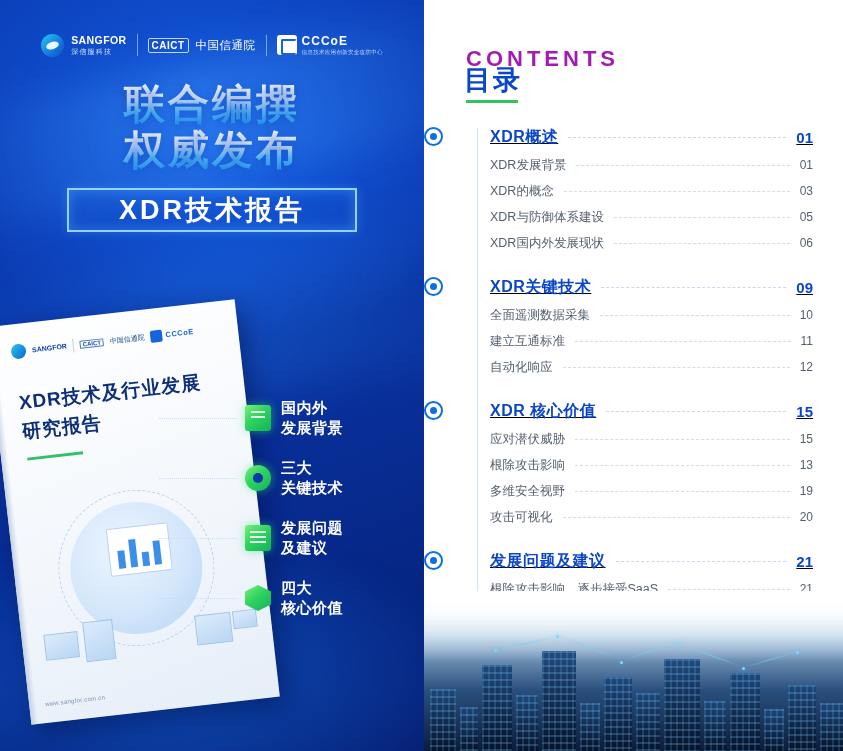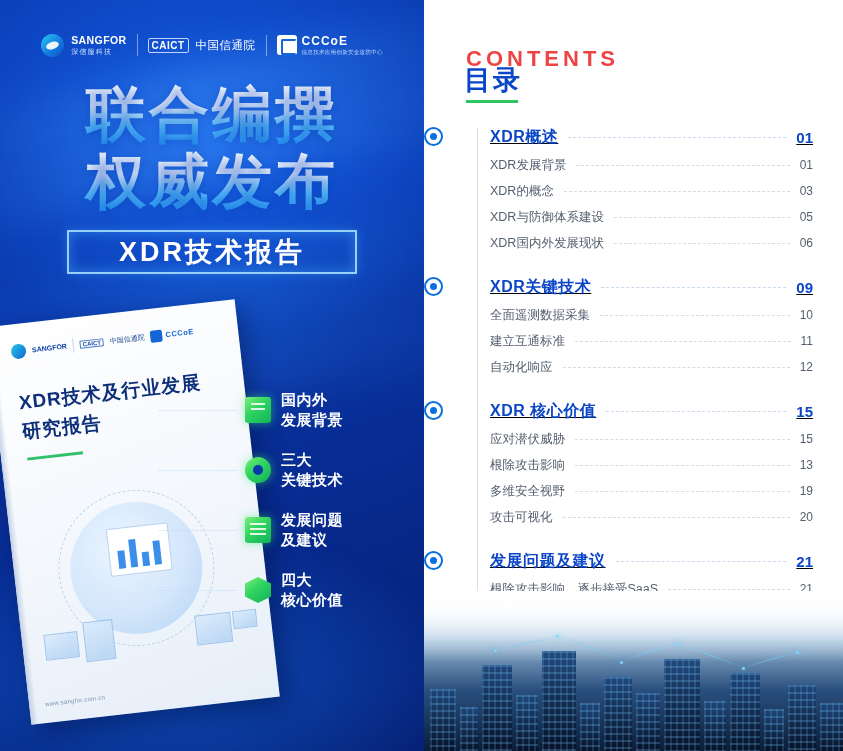--- a/index.html
+++ b/index.html
@@ -82,22 +82,22 @@
   .cccoe-icon::after{
     content:""; position:absolute; left:4px; top:4px; width:12px; height:12px;
     border:2.5px solid #1565d8; border-radius: 2px; border-right-color: transparent;
   }
   .cccoe-txt .en { font-size: 12px; font-weight: bold; color:#fff; letter-spacing: 1px; line-height:1; }
   .cccoe-txt .cn { font-size: 5.5px; color:#bdd6ff; letter-spacing: .3px; margin-top:2px; white-space: nowrap;}
 
   
   .headline { position: relative; text-align: center; margin-top: 22px; }
   .hl-line {
-    font-family: Liberation Serif, serif;
-    font-size: 60px; font-weight: bold; letter-spacing: 3px;
+    font-family: Liberation Sans, sans-serif;
+    font-size: 41px; font-weight: bold; letter-spacing: 3px;
     line-height: 1.12;
     background: linear-gradient(180deg, #ffffff 0%, #eaf4ff 38%, #5ec8ff 66%, #1b8ef5 100%);
     -webkit-background-clip: text; background-clip: text; color: transparent;
     text-shadow: 0 2px 10px rgba(0,60,180,.45);
   }
   .hl-sub {
     margin: 14px auto 0;
     width: 290px; height: 44px;
     border: 2px solid rgba(160,215,255,0.95);
     display: flex; align-items: center; justify-content: center;
@@ -154,21 +154,21 @@
   .ba-b3 { right: 40px; bottom: 8px; width: 36px; height: 30px; }
   .ba-b4 { right: 14px; bottom: 20px; width: 24px; height: 18px; }
   .ba-chart {
     position:absolute; left: 96px; top: 46px; width: 62px; height: 48px;
     background: #ffffff; border:1px solid #b9d2ef; border-radius: 2px;
   }
   .ba-chart i { position:absolute; bottom:6px; width:7px; background:#3b8fe8; display:block; }
   .book-url { position:absolute; left: 16px; bottom: 16px; font-size: 6px; color: #7e93b4; letter-spacing:.3px;}
 
   
-  .features { position: absolute; right: 14px; top: 380px; width: 165px; }
+  .features { position: absolute; right: 14px; top: 388px; width: 165px; }
   .feat { display:flex; align-items:center; gap: 10px; height: 60px; }
   .feat-ic {
     width: 26px; height: 26px; position: relative; flex: 0 0 26px;
   }
   .feat-ic .sh {
     position:absolute; inset:0;
     background: linear-gradient(140deg,#7af07a 0%, #2fd35f 45%, #12b25a 100%);
     box-shadow: 0 0 10px rgba(60,230,120,.55);
   }
   .sh-doc { border-radius: 3px; }
@@ -188,21 +188,21 @@
   
   #right {
     position: relative;
     width: 419px; height: 751px;
     background: #ffffff;
     overflow: hidden;
   }
   .toc-head { position: relative; padding: 40px 0 0 42px; height: 96px;}
   .toc-en {
     font-size: 22px; font-weight: bold; letter-spacing: 4px;
-    color: #ef4444;
+    color: #a21caf;
     position: absolute; left: 42px; top: 46px;
   }
   .toc-cn {
     position: absolute; left: 40px; top: 62px;
     font-size: 27px; font-weight: bold; color: #0b46c8; letter-spacing: 2px;
   }
   .toc-rule { position:absolute; left: 42px; top: 100px; width: 52px; height: 3px; background: #2ec45f; }
 
   .toc { position: relative; margin: 26px 0 0 0; padding: 0 30px 0 44px; }
   .toc-line {

